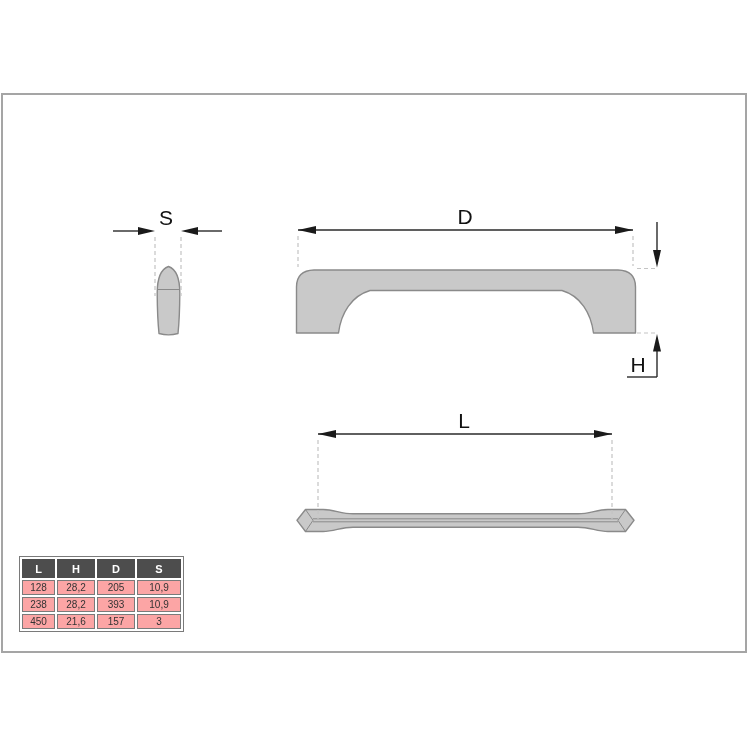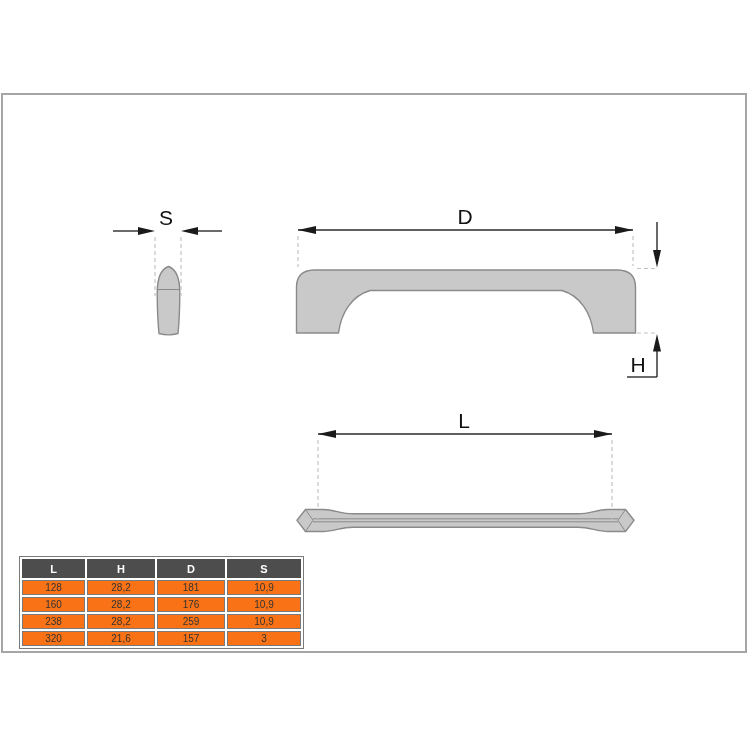--- a/index.html
+++ b/index.html
@@ -48,23 +48,23 @@
     font-weight: bold;
     font-size: 11px;
     padding: 4px 0 3px 0;
     text-align: center;
   }
   table.dim-table td {
     border: 1px solid #7a7a7a;
     color: #333333;
     font-size: 10px;
     line-height: 11px;
-    padding: 1px 15px;
+    padding: 1px 0;
     text-align: center;
-    background: #f97316;
+    background: #fca5a5;
   }
   table.dim-table th:nth-child(1), table.dim-table td:nth-child(1) { width: 31px; }
   table.dim-table th:nth-child(2), table.dim-table td:nth-child(2) { width: 36px; }
   table.dim-table th:nth-child(3), table.dim-table td:nth-child(3) { width: 36px; }
   table.dim-table th:nth-child(4), table.dim-table td:nth-child(4) { width: 42px; }
 </style>
 </head>
 <body>
 
 <div class="stage">
@@ -186,37 +186,31 @@
             <th>L</th>
             <th>H</th>
             <th>D</th>
             <th>S</th>
           </tr>
       </thead>
       <tbody id="dim-table-body">
           <tr>
             <td>128</td>
             <td>28,2</td>
-            <td>181</td>
-            <td>10,9</td>
-          </tr>
-          <tr>
-            <td>160</td>
-            <td>28,2</td>
-            <td>176</td>
+            <td>205</td>
             <td>10,9</td>
           </tr>
           <tr>
             <td>238</td>
             <td>28,2</td>
-            <td>259</td>
+            <td>393</td>
             <td>10,9</td>
           </tr>
           <tr>
-            <td>320</td>
+            <td>450</td>
             <td>21,6</td>
             <td>157</td>
             <td>3</td>
           </tr>
         </tbody>
     </table>
   </div>
 
 </div>
 

